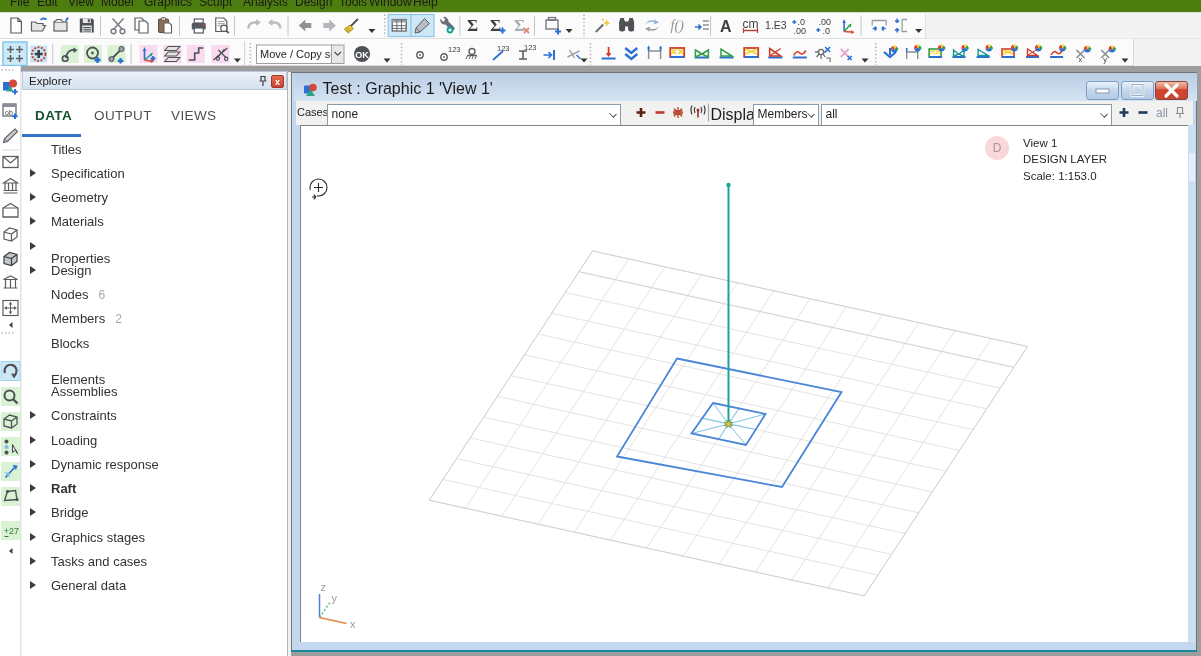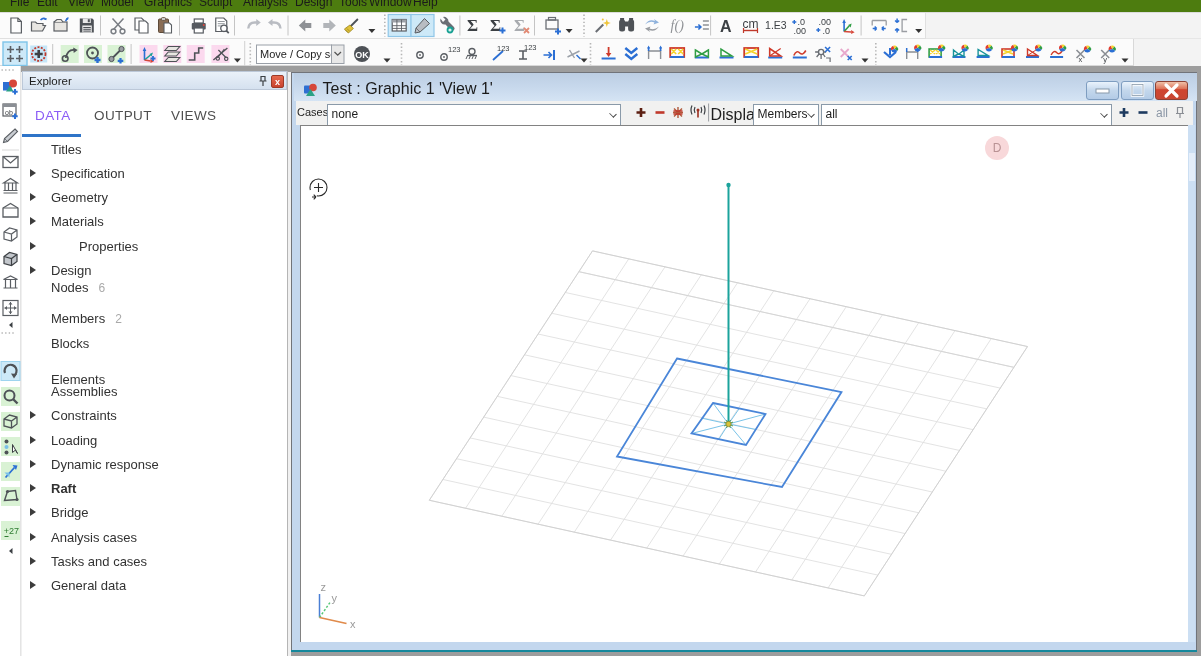--- a/index.html
+++ b/index.html
@@ -16,21 +16,21 @@
   #strip { left:15px; top:66px; width:1186px; height:6px; background:#9d9d9d; }
   #sidebar { left:0; top:66px; width:21px; height:590px; background:#ffffff; border-right:1px solid #e4e4e4; }
   #sbsvg { left:0; top:66px; width:21px; height:590px; }
 
   #explorer { left:22px; top:71px; width:266px; height:585px; background:#ffffff; border-right:1px solid #b5b5b5;padding-left:36px;}
   #exphead { left:0; top:0; width:265px; height:19px; background:linear-gradient(#eaf1f9,#d5e1ef); border:1px solid #bcc8d8; }
   #exphead .t { position:absolute; left:6px; top:3px; font-size:11.5px; color:#1d1d1d; }
   #pinicon { position:absolute; left:236px; top:4px; font-size:11px; color:#333; }
   #xbtn { position:absolute; left:248px; top:3px; width:13px; height:13px; background:linear-gradient(#e66a50,#c9432e); border:1px solid #9c3a28; border-radius:2px; color:#fff; font-size:9px; line-height:12px; text-align:center; font-weight:700;}
   .tab { position:absolute; top:37px; font-size:13.5px; color:#4f4f4f; letter-spacing:0.4px;}
-  #tabDATA { left:13px; color:#8b5cf6; font-weight:400; }
+  #tabDATA { left:13px; color:#14532d; font-weight:700; }
   #tabline { left:0; top:62.5px; width:59px; height:3px; background:#2e74c8; }
   .treeitem { position:absolute; left:29px; font-size:13px; color:#323232; white-space:nowrap; }
   .treearrow { position:absolute; left:8px; width:0; height:0; border-top:4.5px solid transparent; border-bottom:4.5px solid transparent; border-left:6px solid #3c3c3c; }
   .count { color:#a9a9a9; font-size:12px; margin-left:10px; }
 
   #win { left:291px; top:72px; width:906px; height:580px; background:#c3d7ee; border:1.5px solid #71747a; }
   #titlebar { left:1.5px; top:0px; width:903px; height:28px; background:linear-gradient(#bccee3,#c7d8ec 50%,#d5e4f4); }
   #titletext { left:29px; top:7px; font-size:16px; color:#1a1a1a; }
   .winbtn { position:absolute; top:8px; width:33px; height:19px; border:1px solid #7e9dc0; border-radius:3px; background:linear-gradient(#eaf3fc,#c3d7ec 50%,#b3cbe6); }
   #btnclose { background:linear-gradient(#efc0a8,#dd7258 40%,#cf4530 45%,#c94733); border-color:#8e4134; }
@@ -681,40 +681,40 @@
   <span class="tab" style="left:149px">VIEWS</span>
   <div id="tabline" class="abs"></div>
 <div class="treeitem" style="top: 70.5px;">Titles</div>
     <div class="treearrow" style="top: 97.75px;"></div>
     <div class="treeitem" style="top: 94.75px;">Specification</div>
     <div class="treearrow" style="top: 122px;"></div>
     <div class="treeitem" style="top: 119px;">Geometry</div>
     <div class="treearrow" style="top: 146.25px;"></div>
     <div class="treeitem" style="top: 143.25px;">Materials</div>
     <div class="treearrow" style="top: 170.5px;"></div>
-    <div class="treeitem" style="top: 168px; margin-left: 28px;">Properties</div>
+    <div class="treeitem" style="top: 180px;">Properties</div>
     <div class="treearrow" style="top: 194.75px;"></div>
     <div class="treeitem" style="top: 191.75px;">Design</div>
-    <div class="treeitem" style="top: 209px;">Nodes<span class="count">6</span></div>
+    <div class="treeitem" style="top: 216px;">Nodes<span class="count">6</span></div>
     <div class="treeitem" style="top: 240.25px;">Members<span class="count">2</span></div>
     <div class="treeitem" style="top: 264.5px;">Blocks</div>
     <div class="treeitem" style="top: 301px;">Elements</div>
     <div class="treeitem" style="top: 313px;">Assemblies</div>
     <div class="treearrow" style="top: 340.25px;"></div>
     <div class="treeitem" style="top: 337.25px;">Constraints</div>
     <div class="treearrow" style="top: 364.5px;"></div>
     <div class="treeitem" style="top: 361.5px;">Loading</div>
     <div class="treearrow" style="top: 388.75px;"></div>
     <div class="treeitem" style="top: 385.75px;">Dynamic response</div>
     <div class="treearrow" style="top: 413px;"></div>
     <div class="treeitem" style="top: 410px; font-weight: bold;">Raft</div>
     <div class="treearrow" style="top: 437.25px;"></div>
     <div class="treeitem" style="top: 434.25px;">Bridge</div>
     <div class="treearrow" style="top: 461.5px;"></div>
-    <div class="treeitem" style="top: 458.5px;">Analysis cases</div>
+    <div class="treeitem" style="top: 458.5px;">Graphics stages</div>
     <div class="treearrow" style="top: 485.75px;"></div>
     <div class="treeitem" style="top: 482.75px;">Tasks and cases</div>
     <div class="treearrow" style="top: 510px;"></div>
     <div class="treeitem" style="top: 507px;">General data</div>
   </div>
 
 <div class="abs" style="left:291px; top:649.5px; width:906px; height:2px; background:#15889c; z-index:5"></div>
 <div class="abs" style="left:291px; top:651.5px; width:910px; height:4.5px; background:#9d9d9d; z-index:5"></div>
 <div class="abs" style="left:1197px; top:72px; width:4px; height:584px; background:#9d9d9d"></div>
 <div id="win" class="abs">
@@ -854,18 +854,19 @@
           <text x="1" y="-26.5" font-size="11" fill="#9a9a9a" font-family="Liberation Sans">z</text>
           <text x="12" y="-16" font-size="11" fill="#9a9a9a" font-family="Liberation Sans">y</text>
           <text x="30.5" y="10" font-size="11" fill="#9a9a9a" font-family="Liberation Sans">x</text>
         </g>
         <g transform="translate(17.5,61.5)">
           <circle cx="0" cy="0" r="8.5" fill="none" stroke="#2a2a2a" stroke-width="1.1" stroke-dasharray="36 9" stroke-dashoffset="-24"></circle>
           <path d="M0 -4.5 L0 4.5 M-4.5 0 L4.5 0" stroke="#2a2a2a" stroke-width="1.1"></path>
           <path d="M-6.5 9.5 L-2.5 9.5 M-2.5 9.5 L-4.8 7.2 M-2.5 9.5 L-4.8 11.8" fill="none" stroke="#2a2a2a" stroke-width="1.1"></path>
         </g>
       </svg>
+    <div id="viewinfo1">View 1<br>DESIGN LAYER<br>Scale: 1:153.0</div>
     <div id="pinkD">D</div>
   </div>
   <div id="vscroll" class="abs">
       <div id="vthumb"></div>
     </div>
 </div>
 
 </body></html>

